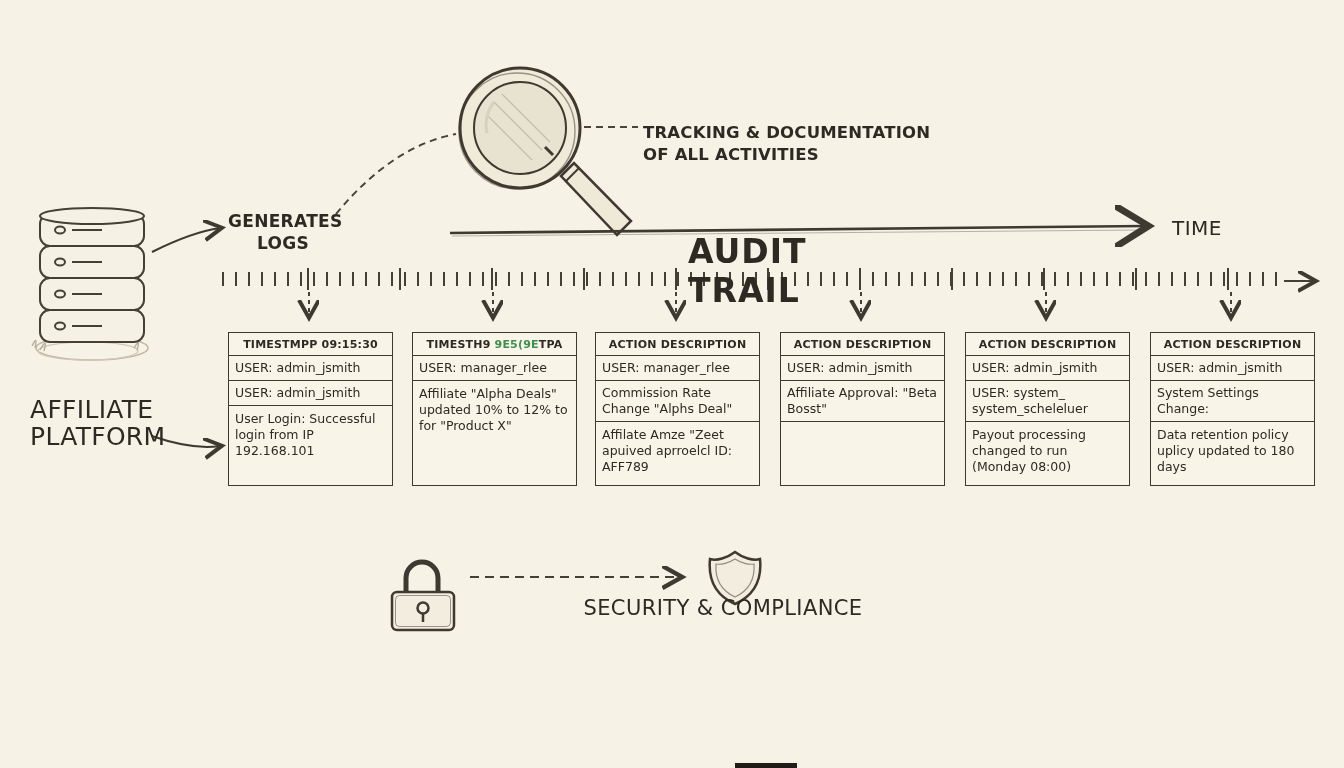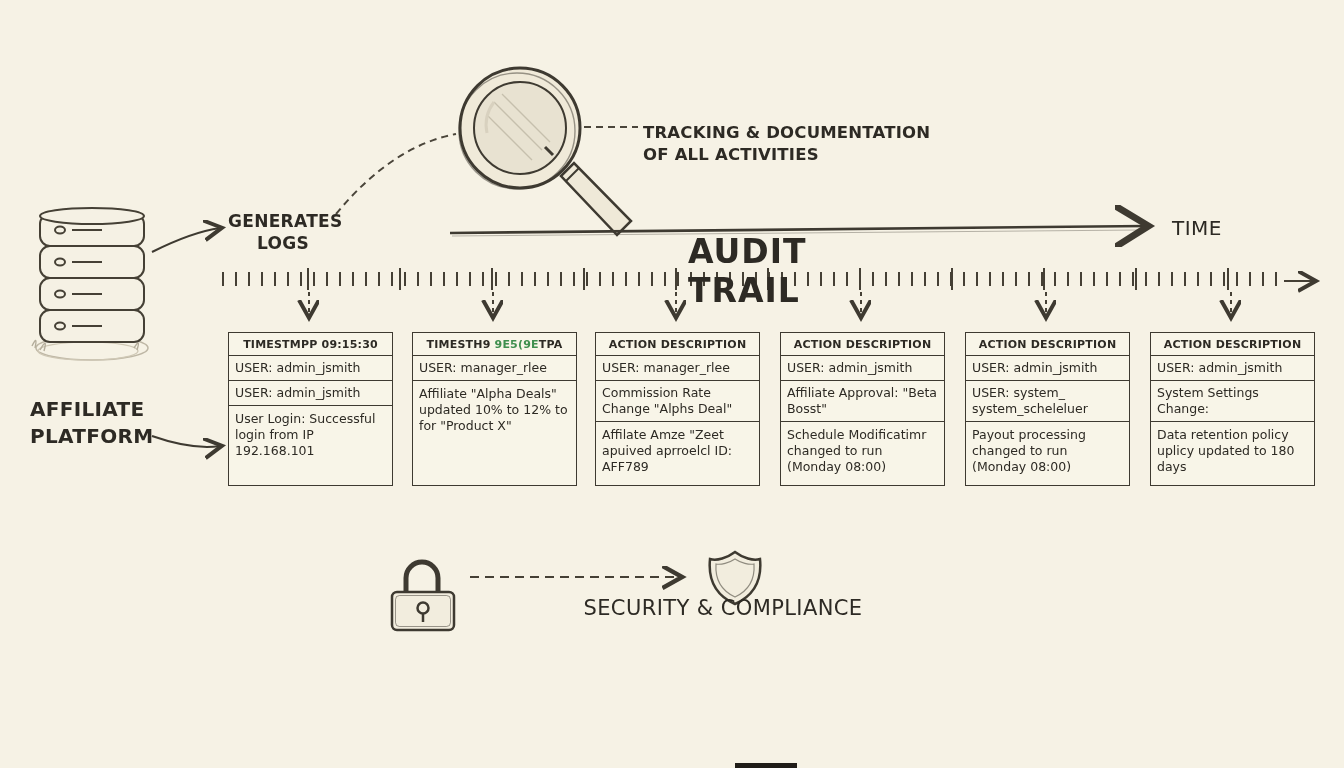--- a/index.html
+++ b/index.html
@@ -8,21 +8,21 @@
     background:#f6f2e5;
     font-family:"DejaVu Sans","Liberation Sans",sans-serif;
     color:#2d2a24;
   }
   .abs{position:absolute;}
   
   .generates{left:228px;top:210px;width:110px;text-align:center;font-weight:bold;font-size:17px;line-height:22px;letter-spacing:.3px;}
   .tracking{left:643px;top:114px;font-weight:bold;font-size:16.5px;line-height:22px;letter-spacing:.2px;margin-top:8px;}
   .audit-title{left:688px;top:188px;width:234px;text-align:left;font-weight:bold;font-size:33px;letter-spacing:1px;margin-top:44px;}
   .time-label{left:1172px;top:216px;font-weight:normal;font-size:20px;letter-spacing:.5px;}
-  .platform{left:30px;top:396px;font-weight:bold;font-size:20px;line-height:27px;letter-spacing:.3px;}
+  .platform{left:30px;top:396px;font-weight:normal;font-size:25px;line-height:27px;letter-spacing:.3px;}
   .security{left:583px;top:596px;width:280px;text-align:center;font-weight:normal;font-size:21px;letter-spacing:.4px;}
   
   .ticks{left:222px;top:272px;width:1056px;height:14px;
     background-image:repeating-linear-gradient(90deg,#454035 0 2px,transparent 2px 13px);}
   .ticks-tall{left:222px;top:268px;width:1056px;height:22px;
     background-image:repeating-linear-gradient(90deg,transparent 0 85px,#454035 85px 87px,transparent 87px 92px);}
   
   .event-box{position:absolute;top:332px;width:163px;height:152px;
     border:1.5px solid #3e3a31;display:flex;flex-direction:column;
     font-size:12.5px;line-height:16px;background:rgba(250,246,234,.6);}
@@ -161,21 +161,20 @@
   <div class="ev-header"><span>ACTION DESCRIPTION</span><span class="hdr-accent"></span><span></span></div>
   <div class="ev-row">USER: manager_rlee</div>
   <div class="ev-row">Commission Rate Change "Alphs Deal"</div>
   <div class="ev-desc">Affilate Amze "Zeet apuived aprroelcl ID: AFF789</div>
 </div>
 
 <div class="event-box" style="left:780px">
   <div class="ev-header"><span>ACTION DESCRIPTION</span><span class="hdr-accent"></span><span></span></div>
   <div class="ev-row">USER: admin_jsmith</div>
   <div class="ev-row">Affiliate Approval: "Beta Bosst"</div>
-  <div class="ev-desc">Schedule Modificatimr changed to run (Monday 08:00)</div>
 </div>
 
 <div class="event-box" style="left:965px">
   <div class="ev-header"><span>ACTION DESCRIPTION</span><span class="hdr-accent"></span><span></span></div>
   <div class="ev-row">USER: admin_jsmith</div>
   <div class="ev-row">USER: system_ system_scheleluer</div>
   <div class="ev-desc">Payout processing changed to run (Monday 08:00)</div>
 </div>
 
 <div class="event-box" style="left:1150px">

